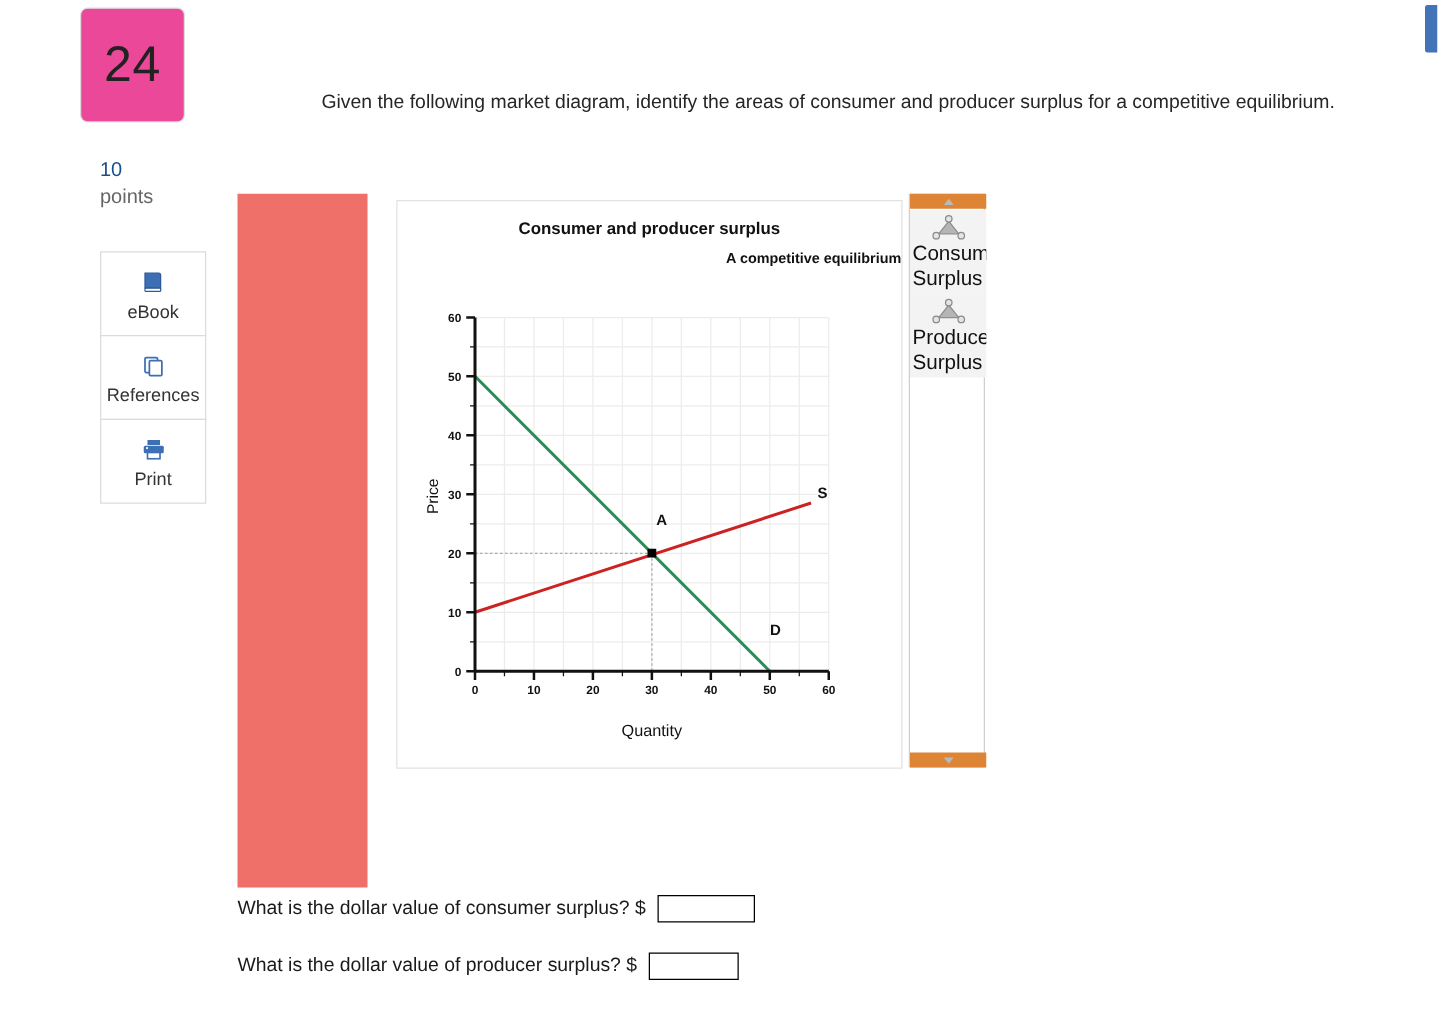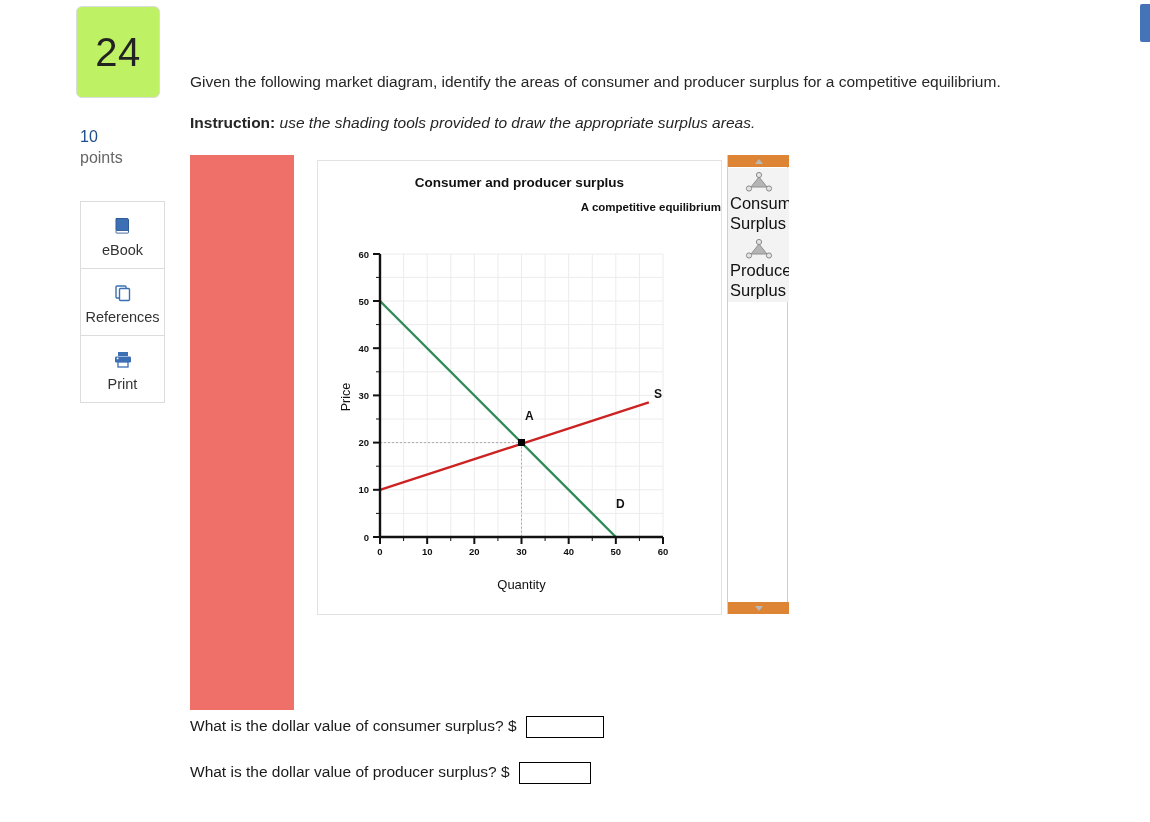--- a/index.html
+++ b/index.html
@@ -15,24 +15,24 @@
   
   .edge-tab {
     position: absolute; left: 1140px; top: 4px;
     width: 10px; height: 38px;
     background: #4573b8;
     border-radius: 2px 0 0 2px;
   }
 
   
   .qnum-box {
-    position: absolute; left: 76px; top: 6px;
+    position: absolute; left: 64px; top: 6px;
     width: 84px; height: 92px;
     border: 1px solid #dcdcdc; border-radius: 6px;
-    background: #bef264;
+    background: #ec4899;
     display: flex; align-items: center; justify-content: center;
   }
   .qnum-box span { font-size: 40px; color: #222; letter-spacing: .5px; }
 
   .points-wrap {
     position: absolute; left: 80px; top: 126px;
     width: 90px; line-height: 21px;
   }
   .points-num { font-size: 16px; color: #1b4f8a; display: block; }
   .points-lbl { font-size: 16px; color: #666; display: block; }
@@ -50,21 +50,21 @@
   .tool-btn .tlabel {
     font-size: 14.5px; color: #333; margin-top: 3px;
     white-space: nowrap; overflow: hidden; width: 85px;
     text-align: center;
   }
   .tool-btn.wide .tlabel { text-indent: 0; text-align: center; }
 
   
   .q-text {
     position: absolute; left: 190px; top: 73px;
-    width: 945px; font-size: 15.5px; color: #262626;
+    width: 945px; font-size: 15.5px; color: #262626; text-align: center;
   }
   .q-instruction {
     position: absolute; left: 190px; top: 114px;
     width: 945px; font-size: 15.5px; color: #262626;
   }
   .q-instruction b { font-weight: bold; }
   .q-instruction i { font-style: italic; }
 
   
   .salmon-block {
@@ -215,24 +215,20 @@
           <rect x="6" y="12" width="10" height="5" fill="#fff" stroke="#3d6fb4" stroke-width="1.3"></rect>
           <circle cx="5.6" cy="8.4" r="0.9" fill="#fff"></circle>
         </svg>
       </span>
       <span class="tlabel">Print</span>
     </div>
 
   </div>
 
   <div class="q-text">Given the following market diagram, identify the areas of consumer and producer surplus for a competitive equilibrium.</div>
-  <div class="q-instruction">
-    <b>Instruction:</b>
-    <i>use the shading tools provided to draw the appropriate surplus areas.</i>
-  </div>
 
   <div class="salmon-block"></div>
 
   <div class="chart-card">
     <div class="chart-title">Consumer and producer surplus</div>
     <div class="chart-subtitle">A competitive equilibrium</div>
 
     <svg class="chart-svg" width="405" height="400" viewBox="0 0 405 400">
       <defs>
         

